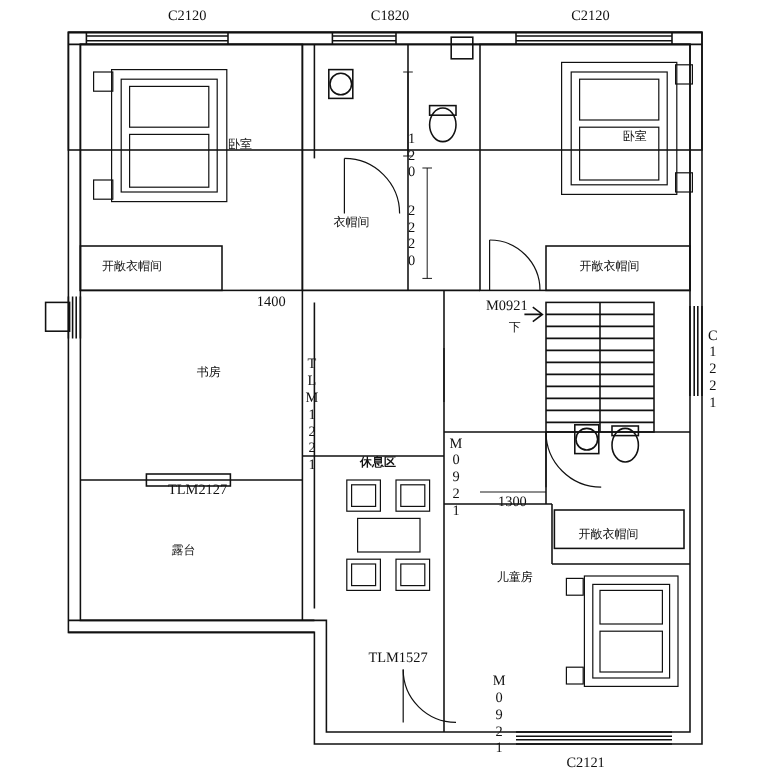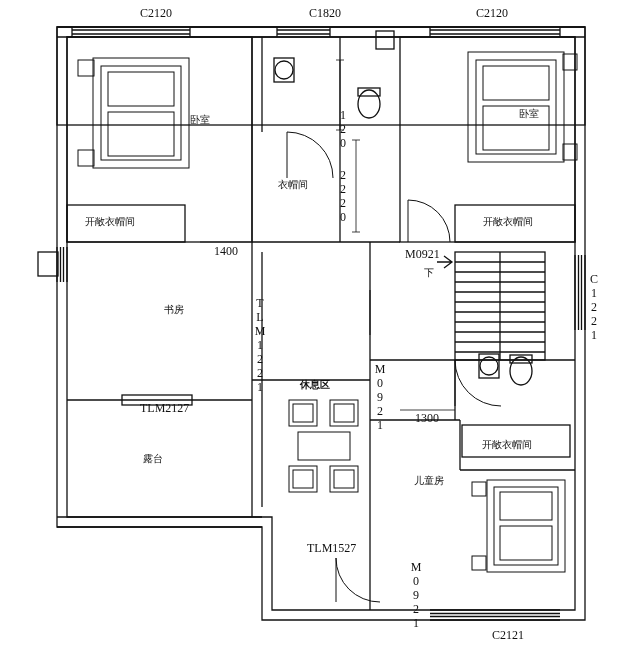--- a/index.html
+++ b/index.html
@@ -138,21 +138,21 @@
   <div class="lbl" style="left:164px;top:303px;">书房</div>
   <div class="lbl" style="left:300px;top:378px;font-weight:bold;">休息区</div>
   <div class="lbl" style="left:143px;top:452px;">露台</div>
   <div class="lbl" style="left:414px;top:474px;">儿童房</div>
   <div class="lbl" style="left:424px;top:266px;font-size:10px;">下</div>
 
   <div class="dim" style="left:140px;top:6px;">C2120</div>
   <div class="dim" style="left:309px;top:6px;">C1820</div>
   <div class="dim" style="left:476px;top:6px;">C2120</div>
   <div class="dim vert" style="left:586px;top:272px;">C1221</div>
-  <div class="dim" style="left:472px;top:628px;margin-left:20px;">C2121</div>
+  <div class="dim" style="left:472px;top:628px;">C2121</div>
 
   <div class="dim" style="left:405px;top:247px;">M0921</div>
   <div class="dim vert" style="left:372px;top:362px;">M0921</div>
   <div class="dim vert" style="left:408px;top:560px;">M0921</div>
   <div class="dim vert" style="left:252px;top:296px;">TLM1221</div>
   <div class="dim" style="left:140px;top:401px;">TLM2127</div>
   <div class="dim" style="left:307px;top:541px;">TLM1527</div>
 
   <div class="dim" style="left:214px;top:244px;">1400</div>
   <div class="dim vert" style="left:335px;top:108px;">120</div>

